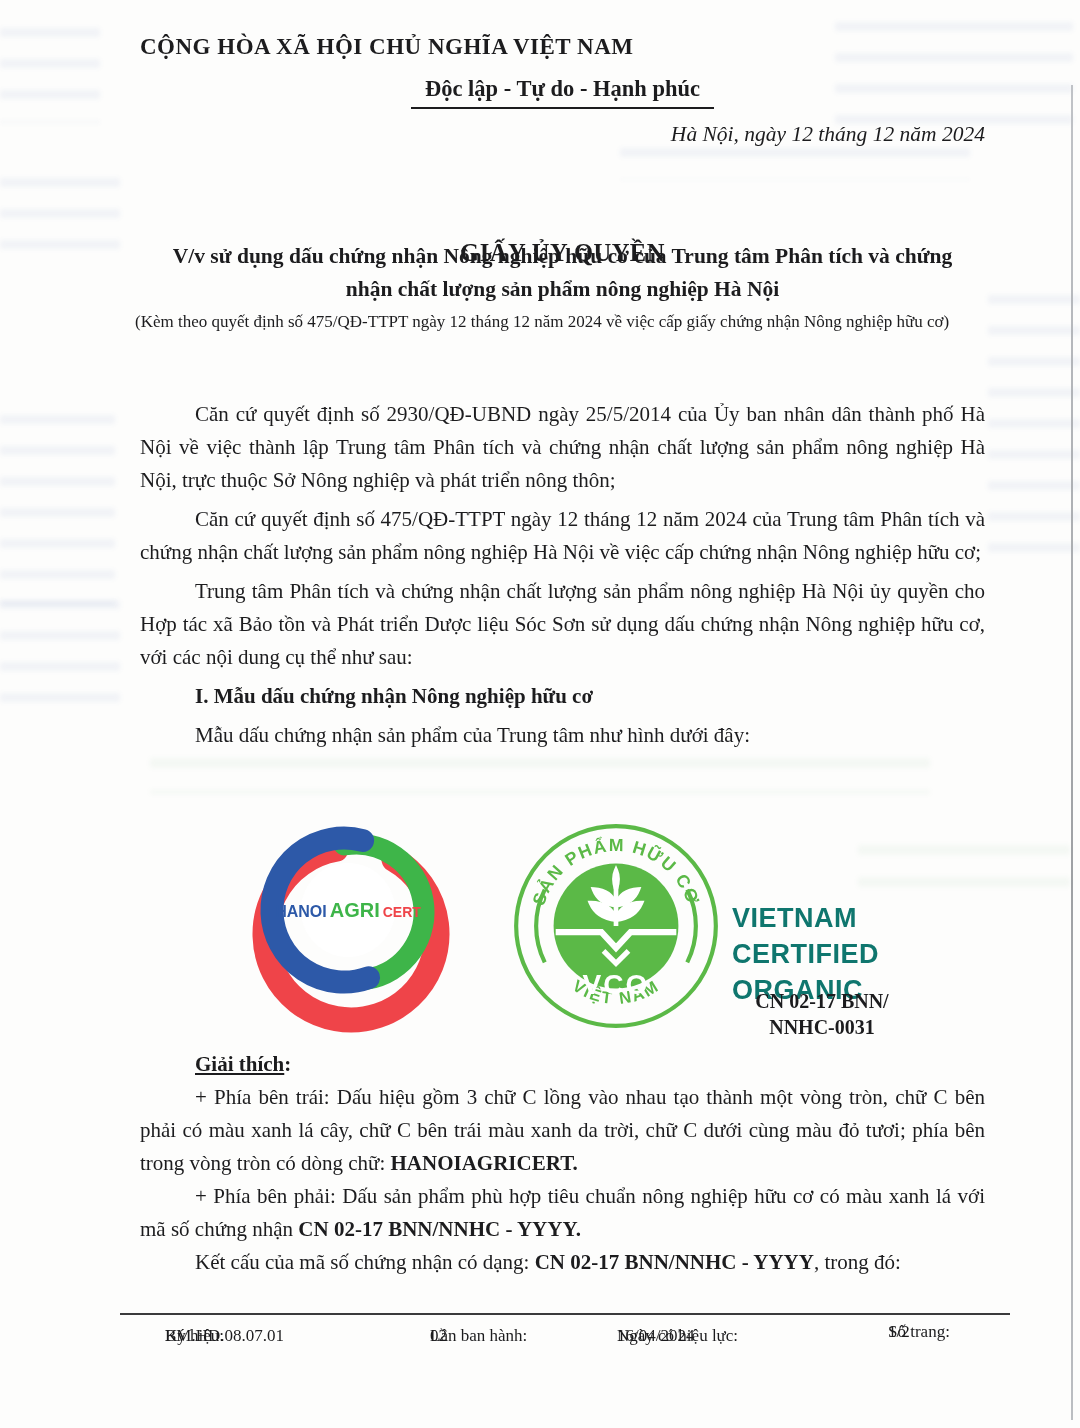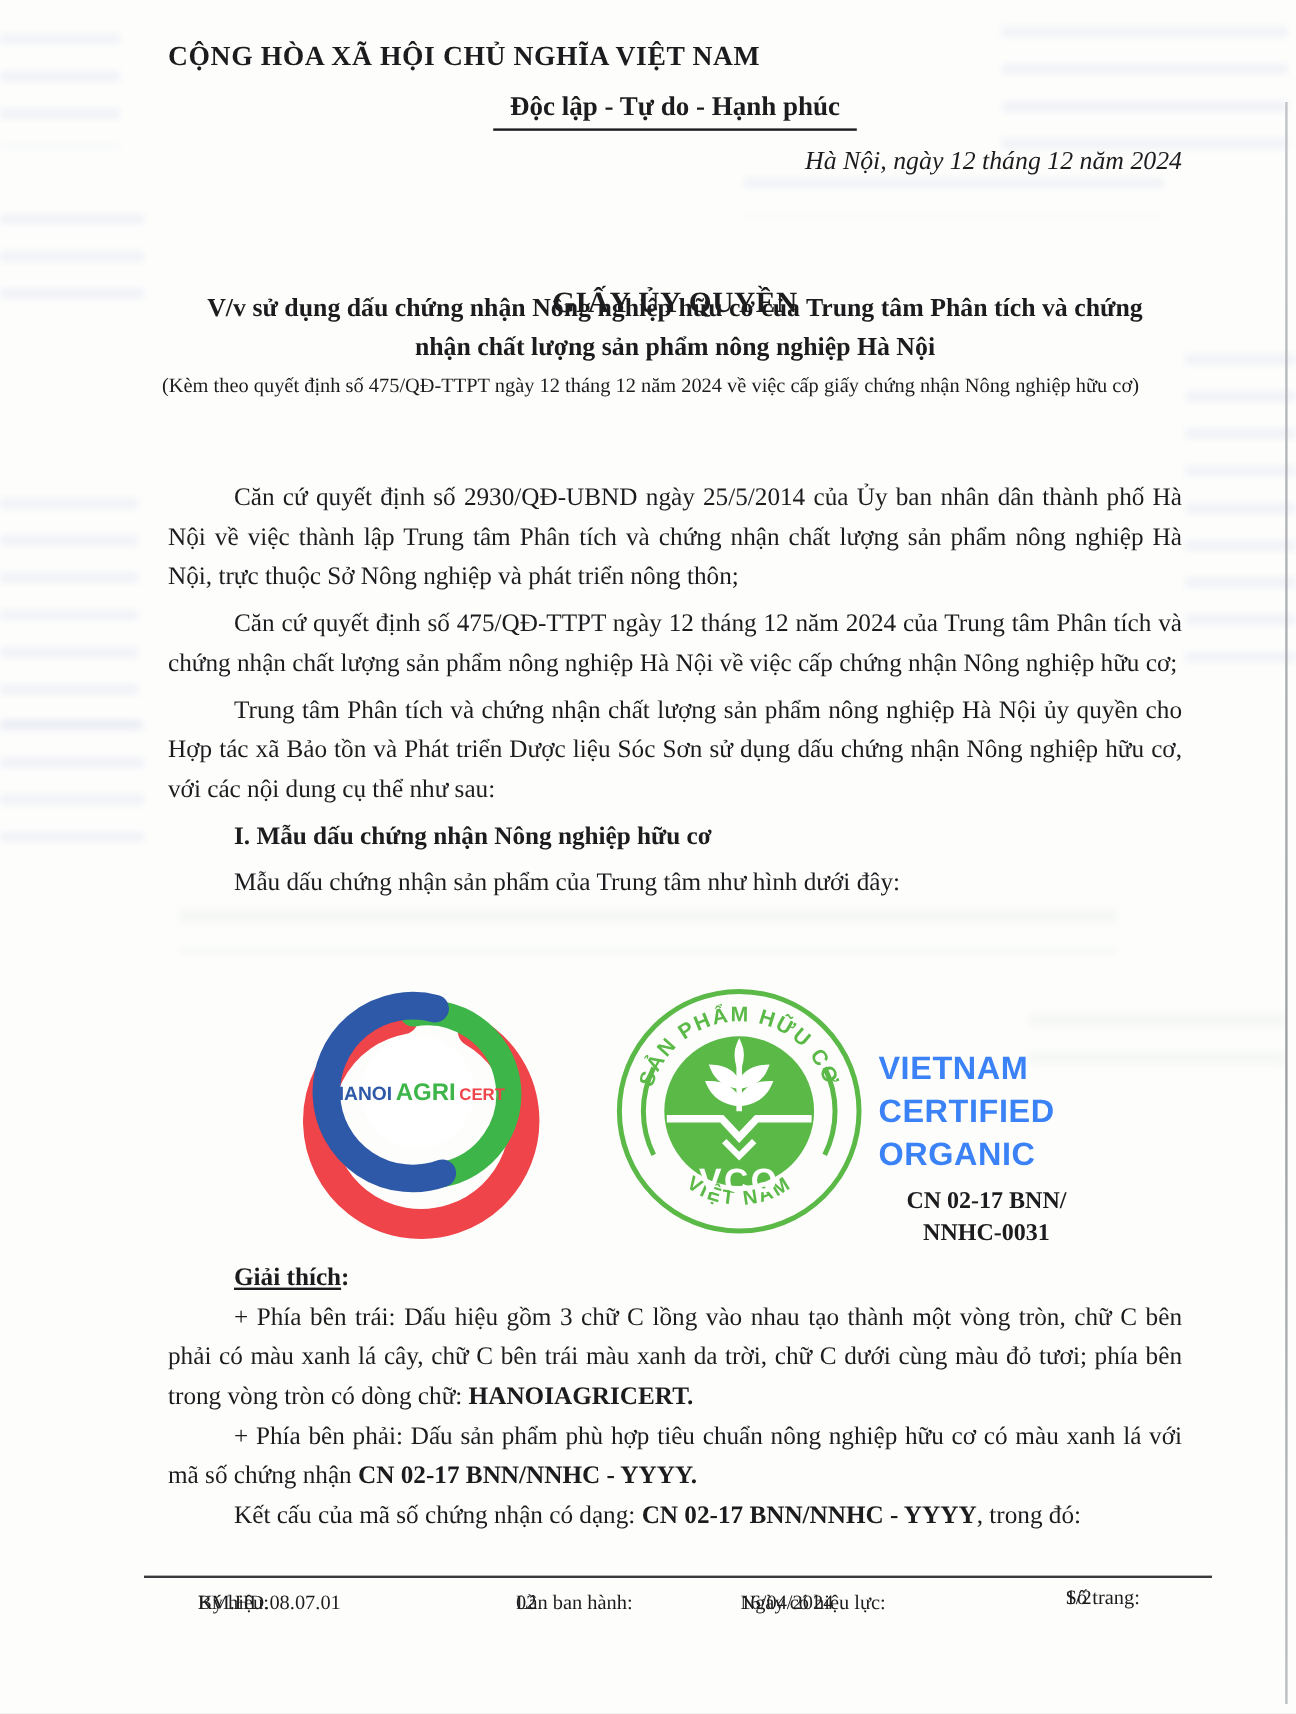--- a/index.html
+++ b/index.html
@@ -164,21 +164,21 @@
         <path d="M 100 80 Q 84 78 79 65 Q 95 66 100 80" fill="#ffffff"></path>
         <path d="M 100 94 Q 118 92 124 78 Q 106 78 100 94" fill="#ffffff"></path>
         <path d="M 100 80 Q 116 78 121 65 Q 105 66 100 80" fill="#ffffff"></path>
         <path d="M 100 64 Q 97 54 100 47 Q 103 54 100 64" fill="#ffffff"></path>
       </g>
       <polyline points="42,106 86,106 100,121 114,106 158,106" fill="none" stroke="#ffffff" stroke-width="6"></polyline>
       <polyline points="88,124 100,136 112,124" fill="none" stroke="#ffffff" stroke-width="5"></polyline>
       <text x="100" y="165" text-anchor="middle" fill="#ffffff" font-family="Liberation Sans, DejaVu Sans, sans-serif" font-weight="bold" font-size="27" letter-spacing="2">VCO</text>
     </svg>
 
-    <div class="vco-label" style="color:#3b82f6;">
+    <div class="vco-label" style="color:#0f766e;margin-top:28px;">
       <div>VIETNAM</div>
       <div>CERTIFIED</div>
       <div>ORGANIC</div>
     </div>
 
     <div class="cert-code">
       <div>CN 02-17 BNN/</div>
       <div>NNHC-0031</div>
     </div>
   </div>

